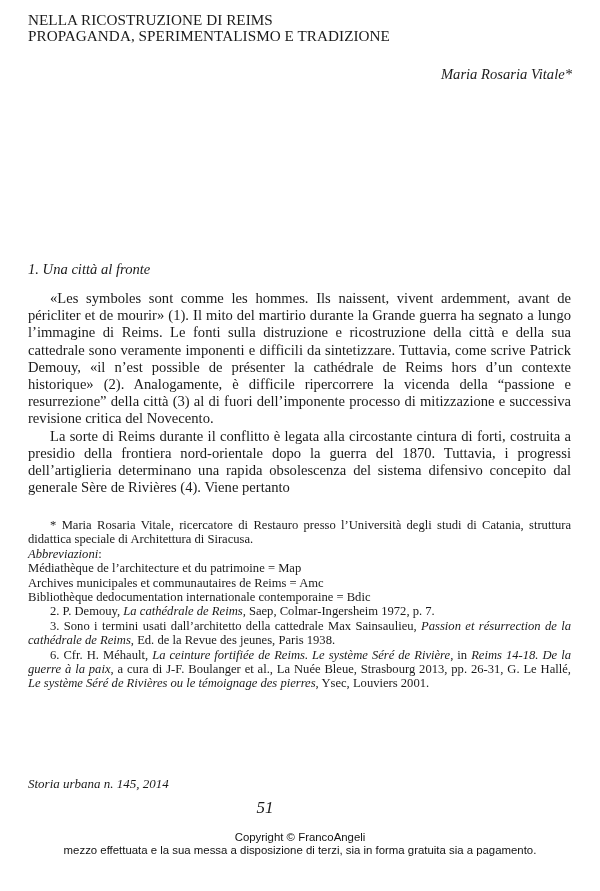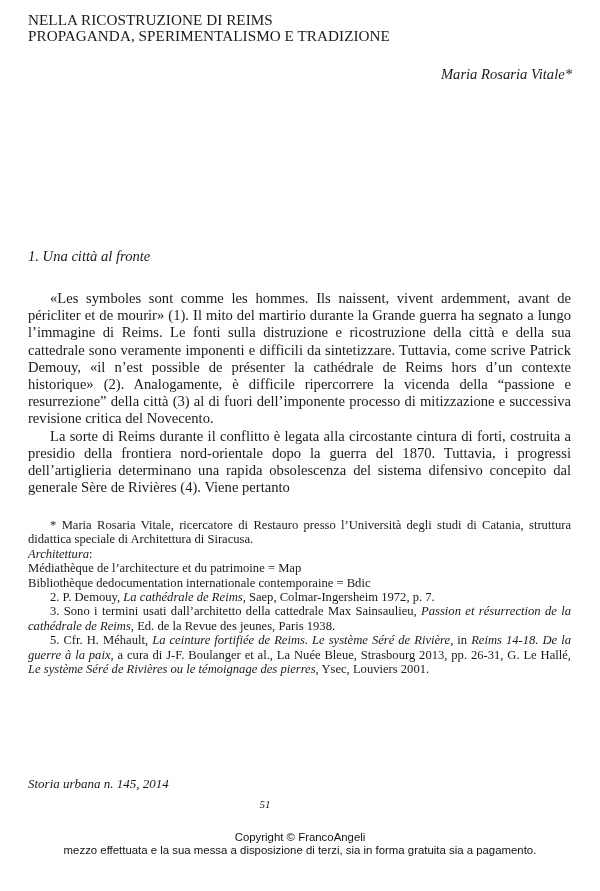--- a/index.html
+++ b/index.html
@@ -2,29 +2,29 @@
 <html><head>
 <meta charset="utf-8">
 <style>
   html, body { margin: 0; padding: 0; background: #ffffff; }
   body { width: 600px; height: 891px; position: relative; overflow: hidden; color: #1a1a1a; }
   .serif { font-family: "Liberation Serif", "DejaVu Serif", serif; }
   .sans { font-family: "Liberation Sans", "DejaVu Sans", sans-serif; }
   .title { position: absolute; left: 28px; top: 12px; font-size: 15.2px; line-height: 16px; letter-spacing: 0.05px; }
   .title div { white-space: nowrap; }
   .author { position: absolute; right: 28px; top: 66px; font-size: 14.6px; font-style: italic; }
-  .section-heading { position: absolute; left: 28px; top: 248px; font-size: 14.6px; font-style: italic; }
+  .section-heading { position: absolute; left: 28px; top: 261px; font-size: 14.6px; font-style: italic; }
   .body-text { position: absolute; left: 28px; top: 290px; width: 543px; font-size: 14.6px; line-height: 17.2px; text-align: justify; }
   .body-text p { margin: 0; text-indent: 22px; text-align: justify; hyphens: manual; }
   .notes { position: absolute; left: 28px; top: 518px; width: 543px; font-size: 12.6px; line-height: 14.4px; text-align: justify; }
   .notes p { margin: 0; }
   .notes .indent { text-indent: 22px; }
   .notes .plain { text-indent: 0; text-align: left; }
   .journal { position: absolute; left: 28px; top: 776px; font-size: 13px; font-style: italic; }
-  .page-number { position: absolute; left: 0; width: 530px; text-align: center; top: 798px; font-size: 11px; font-style: italic; }
+  .page-number { position: absolute; left: 0; width: 530px; text-align: center; top: 798px; font-size: 17px; font-style: italic; }
   .copyright { position: absolute; left: 0; width: 600px; top: 831px; text-align: center; font-size: 11.4px; line-height: 13.4px; color: #111; }
   .copyright div { white-space: nowrap; }
   i, em { font-style: italic; }
 </style>
 </head>
 <body>
 
 <div class="title serif">
   <div>NELLA RICOSTRUZIONE DI REIMS</div>
   <div>PROPAGANDA, SPERIMENTALISMO E TRADIZIONE</div>
@@ -34,30 +34,31 @@
 
 <div class="section-heading serif">1. Una città al fronte</div>
 
 <div class="body-text serif">
   <p>«Les symboles sont comme les hommes. Ils naissent, vivent ardemment, avant de péricliter et de mourir» (1). Il mito del martirio durante la Grande guerra ha segnato a lungo l’immagine di Reims. Le fonti sulla distruzione e ri­costruzione della città e della sua cattedrale sono veramente imponenti e diffi­cili da sintetizzare. Tuttavia, come scrive Patrick Demouy, «il n’est possible de présenter la cathédrale de Reims hors d’un contexte historique» (2). Analoga­mente, è difficile ripercorrere la vicenda della “passione e resurrezione” della città (3) al di fuori dell’imponente processo di mitizzazione e successiva revi­sione critica del Novecento.</p>
   <p>La sorte di Reims durante il conflitto è legata alla circostante cintura di for­ti, costruita a presidio della frontiera nord-orientale dopo la guerra del 1870. Tuttavia, i progressi dell’artiglieria determinano una rapida obsolescenza del sistema difensivo concepito dal generale Sère de Rivières (4). Viene pertanto</p>
 </div>
 
 <div class="notes serif">
   <p class="indent">* Maria Rosaria Vitale, ricercatore di Restauro presso l’Università degli studi di Cata­nia, struttura didattica speciale di Architettura di Siracusa.</p>
-  <p class="plain"><i>Architettura</i>:</p>
+  <p class="plain"><i>Abbreviazioni</i>:</p>
   <p class="plain">Médiathèque de l’architecture et du patrimoine = Map</p>
+  <p class="plain">Archives municipales et communautaires de Reims = Amc</p>
   <p class="plain">Bibliothèque dedocumentation internationale contemporaine = Bdic</p>
 
 
   <p class="indent"><span>2. P. Demouy, </span><i>La cathédrale de Reims</i><span>, Saep, Colmar-Ingersheim 1972, p. 7.</span></p>
 
   <p class="indent"><span>3. Sono i termini usati dall’architetto della cattedrale Max Sainsaulieu, </span><i>Passion et ré­surrection de la cathédrale de Reims</i><span>, Ed. de la Revue des jeunes, Paris 1938.</span></p>
 
-  <p class="indent"><span>5. Cfr. H. Méhault, </span><i>La ceinture fortifiée de Reims. Le système Séré de Rivière</i><span>, in </span><i>Reims 14-18. De la guerre à la paix</i><span>, a cura di J-F. Boulanger et al., La Nuée Bleue, Strasbourg 2013, pp. 26-31, G. Le Hallé, </span><i>Le système Séré de Rivières ou le témoignage des pierres</i><span>, Ysec, Louviers 2001.</span></p>
+  <p class="indent"><span>6. Cfr. H. Méhault, </span><i>La ceinture fortifiée de Reims. Le système Séré de Rivière</i><span>, in </span><i>Reims 14-18. De la guerre à la paix</i><span>, a cura di J-F. Boulanger et al., La Nuée Bleue, Strasbourg 2013, pp. 26-31, G. Le Hallé, </span><i>Le système Séré de Rivières ou le témoignage des pierres</i><span>, Ysec, Louviers 2001.</span></p>
 </div>
 
 <div class="journal serif">Storia urbana n. 145, 2014</div>
 
 <div class="page-number serif">51</div>
 
 <div class="copyright sans">
   <div>Copyright © FrancoAngeli</div>
   <div>mezzo effettuata e la sua messa a disposizione di terzi, sia in forma gratuita sia a pagamento.</div>
 </div>

